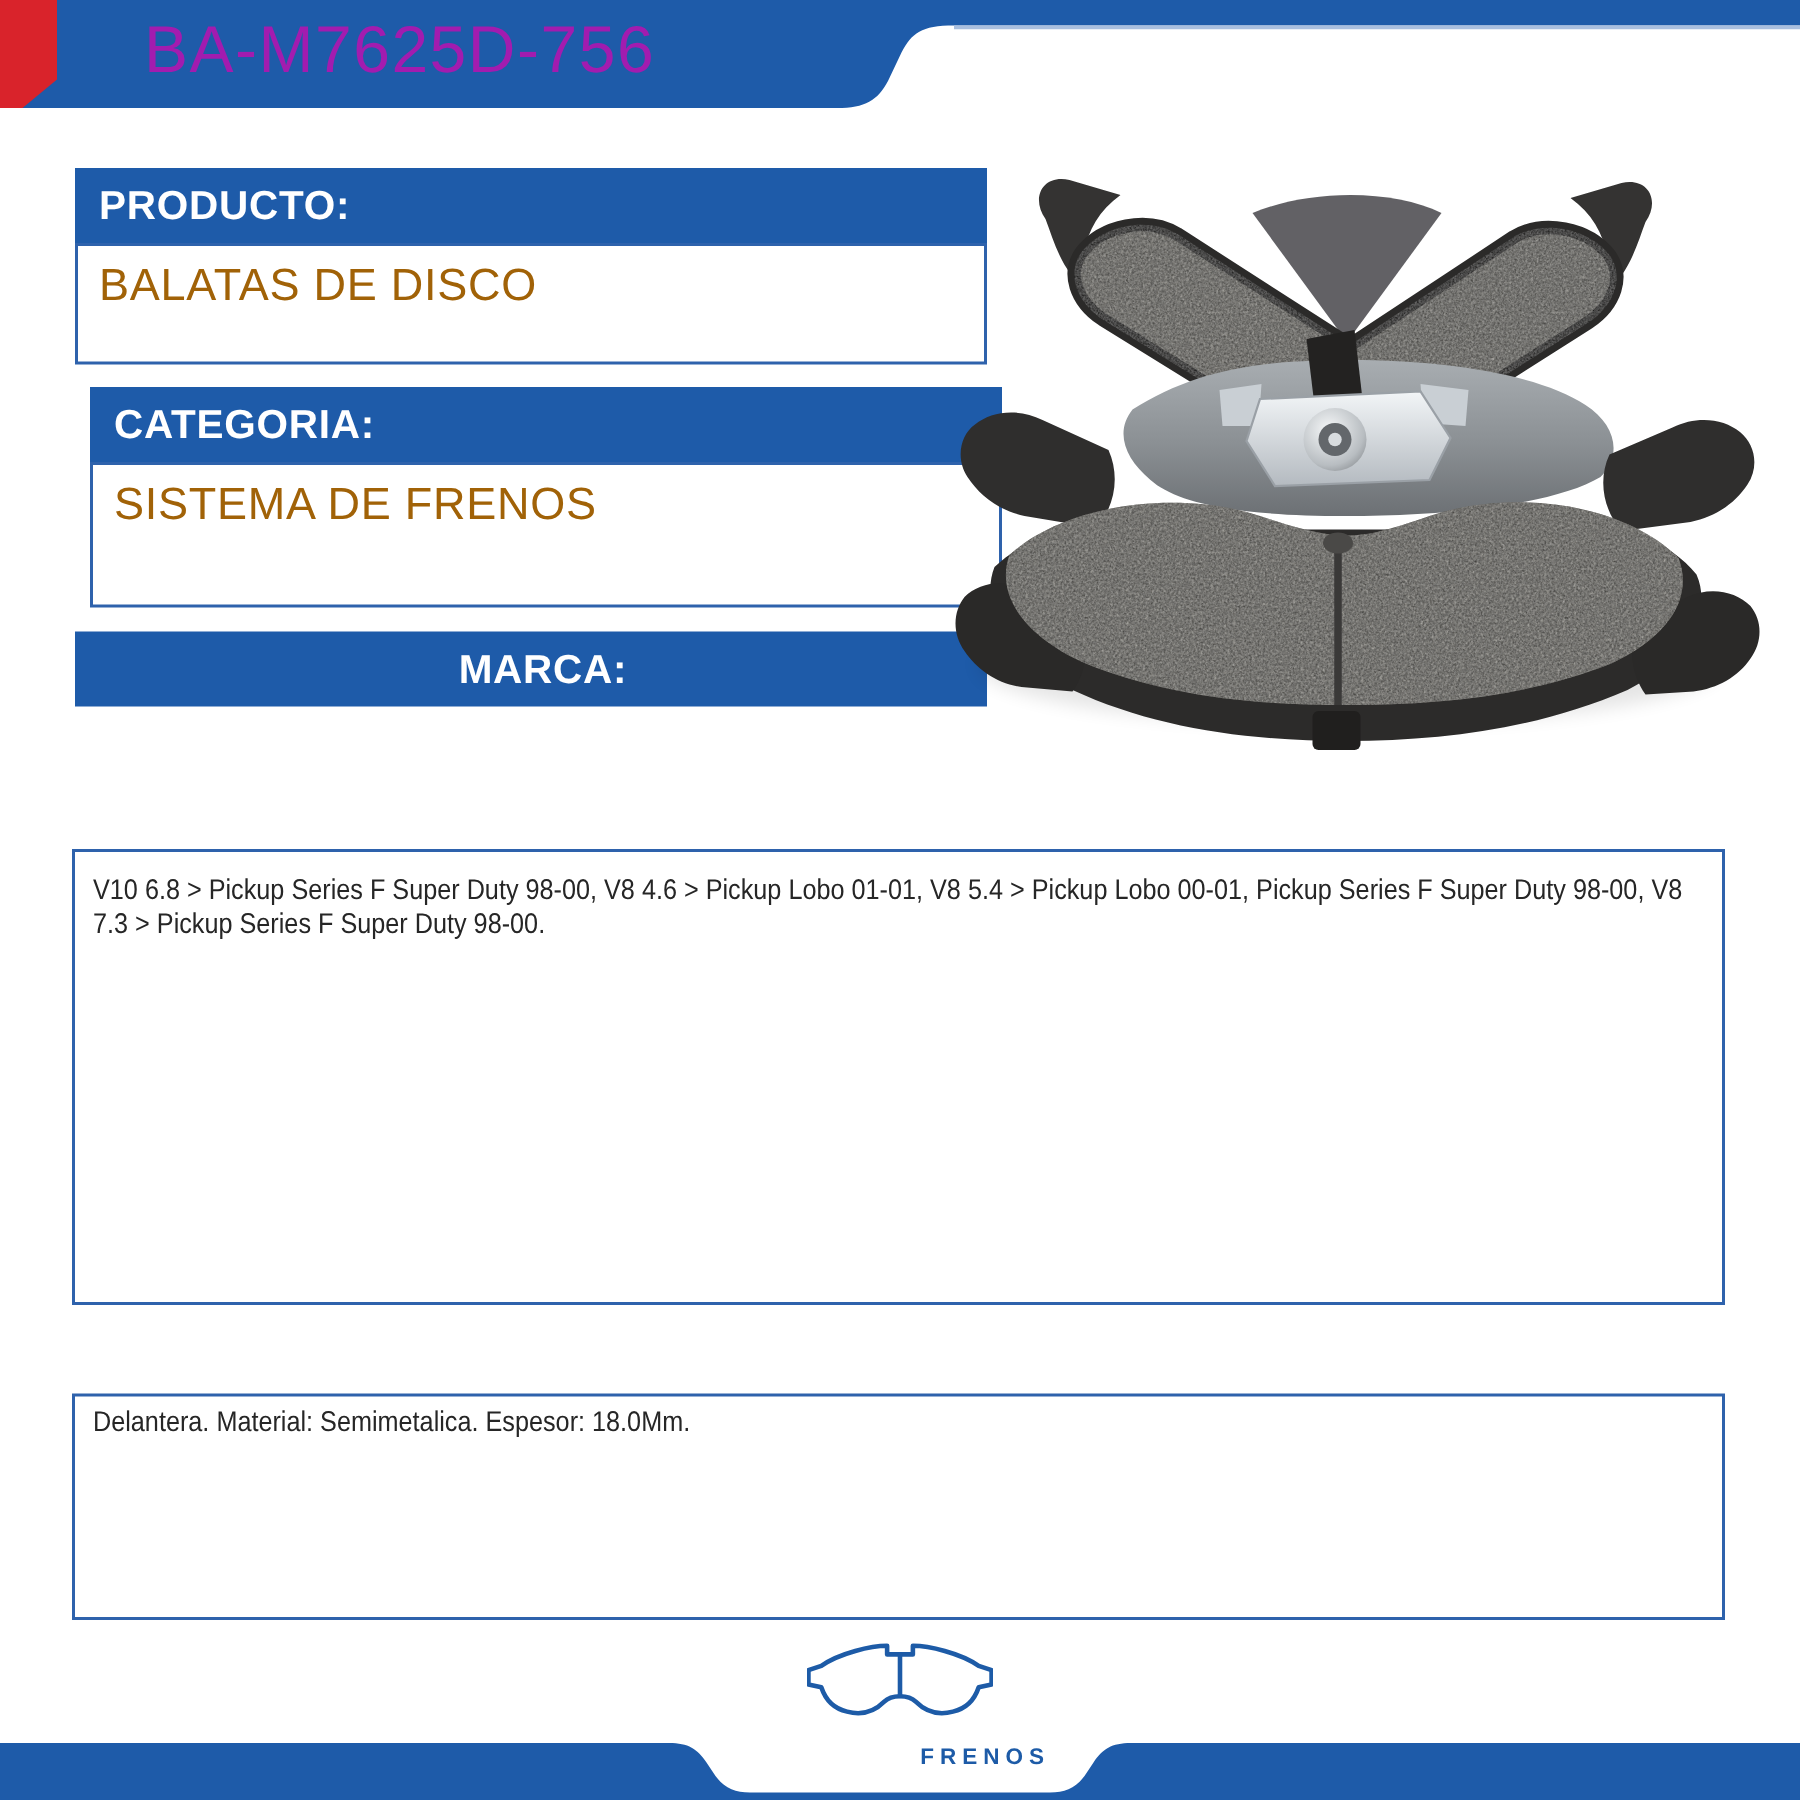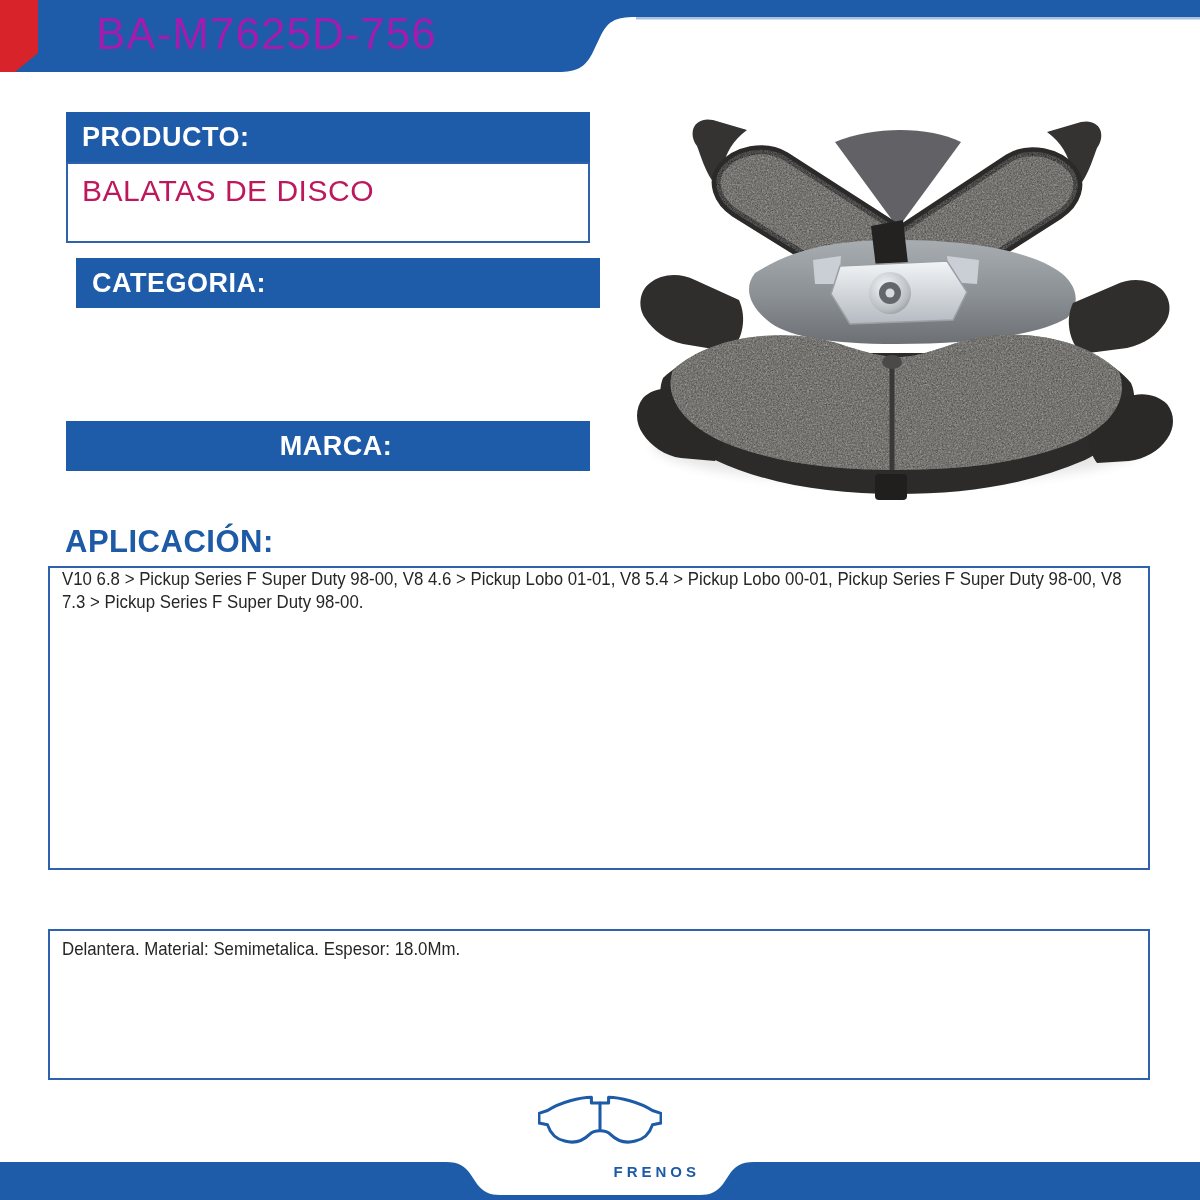--- a/index.html
+++ b/index.html
@@ -5,36 +5,36 @@
   html,body{margin:0;padding:0;}
   body{font-family:"Liberation Sans",sans-serif;background:#ffffff;}
   .page{position:relative;width:1200px;height:1200px;background:#ffffff;overflow:hidden;}
 
   
   .header-svg{position:absolute;top:0;left:0;}
   .header-title{position:absolute;left:96px;top:9px;font-size:44px;font-weight:400;
     color:#a21caf;letter-spacing:1px;white-space:nowrap;}
 
   
-  .field{position:absolute;left:66px;width:524px;}
+  .field{position:absolute;left:50px;width:608px;}
   .field-bar{height:50px;background:#1E5BA9;color:#ffffff;font-size:27px;font-weight:800;
     line-height:50px;padding-left:16px;letter-spacing:.5px;box-sizing:border-box;}
   .field-box{background:#ffffff;border:2px solid #2E62AC;box-sizing:border-box;
-    font-size:30px;color:#be185d;padding:10px 14px;letter-spacing:.5px;overflow:hidden;}
+    font-size:30px;color:#a16207;padding:10px 14px;letter-spacing:.5px;overflow:hidden;}
   #field-producto{top:112px;}   #field-producto .field-box{height:81px;}
   #field-categoria{top:258px;margin-left:10px;}  #field-categoria .field-box{height:97px;}
   #field-marca{top:421px;text-align:center;}      #field-marca .field-box{height:33px;padding:1px 14px;font-size:28px;line-height:30px;}
 
   
   .sec-heading{position:absolute;left:65px;font-size:31px;font-weight:800;color:#1D5BA7;letter-spacing:.5px;}
   #aplicacion-heading{top:524px;}
   #especificacion-heading{top:887px;}
   .big-box{position:absolute;left:48px;width:1102px;border:2px solid #2E62AC;background:#fff;
     box-sizing:border-box;overflow:hidden;}
-  #aplicacion-box{top:566px;height:304px;padding:0 12px;}
+  #aplicacion-box{top:566px;height:304px;padding:15px 12px;}
   #especificacion-box{top:929px;height:151px;padding:7px 12px;}
   .cond{font-size:19px;line-height:22.5px;color:#262626;width:1222px;
     transform:scaleX(0.885);transform-origin:0 0;}
 
   
   .photo-svg{position:absolute;left:635px;top:108px;}
 
   
   .footer-svg{position:absolute;left:0;top:1152px;}
   .brake-icon-svg{position:absolute;left:538px;top:1089px;}
@@ -53,20 +53,21 @@
   </svg>
   <div class="header-title">BA-M7625D-756</div>
 
   <div class="field" id="field-producto">
     <div class="field-bar">PRODUCTO:</div>
     <div class="field-box">BALATAS DE DISCO</div>
   </div>
 
   <div class="field" id="field-categoria">
     <div class="field-bar">CATEGORIA:</div>
+    <div class="field-box">SISTEMA DE FRENOS</div>
   </div>
 
   <div class="field" id="field-marca">
     <div class="field-bar">MARCA:</div>
   </div>
 
   <svg class="photo-svg" width="540" height="400" viewBox="0 0 540 400" role="img">
     <defs>
       <filter id="speckDark" x="0" y="0" width="100%" height="100%">
         <feTurbulence type="fractalNoise" baseFrequency="0.55" numOctaves="3" seed="7" stitchTiles="stitch"></feTurbulence>
@@ -149,21 +150,20 @@
       <path d="M38,262 C75,228 150,218 205,236 C232,245 248,249 263,249 C278,249 292,245 318,236 C375,217 448,228 484,264 C494,290 478,316 440,334 C385,356 325,362 262,362 C200,362 142,356 88,334 C50,317 28,290 38,262 Z" fill="#85837C"></path>
       <g clip-path="url(#cpF)">
         <rect x="20" y="210" width="480" height="160" filter="url(#speckDark)" opacity="0.5"></rect>
         <rect x="20" y="210" width="480" height="160" filter="url(#speckLight)" opacity="0.3"></rect>
       </g>
       <path d="M257,250 L257,362" stroke="#3A3938" stroke-width="5"></path>
       <ellipse cx="257" cy="254" rx="10" ry="7" fill="#4A4947"></ellipse>
     </g>
   </svg>
 
-  <div class="sec-heading" id="aplicacion-heading">APLICACIÓN:</div>
   <div class="big-box" id="aplicacion-box">
     <div class="cond">V10 6.8 &gt; Pickup Series F Super Duty 98-00, V8 4.6 &gt; Pickup Lobo 01-01, V8 5.4 &gt; Pickup Lobo 00-01, Pickup Series F Super Duty 98-00, V8 7.3 &gt; Pickup Series F Super Duty 98-00.</div>
   </div>
 
   <div class="big-box" id="especificacion-box">
     <div class="cond">Delantera. Material: Semimetalica. Espesor: 18.0Mm.</div>
   </div>
 
   <svg class="brake-icon-svg" width="124" height="66" viewBox="-65 -32 130 66">
     <g fill="none" stroke="#1D5BA7" stroke-width="3.2" stroke-linejoin="round" stroke-linecap="round">

